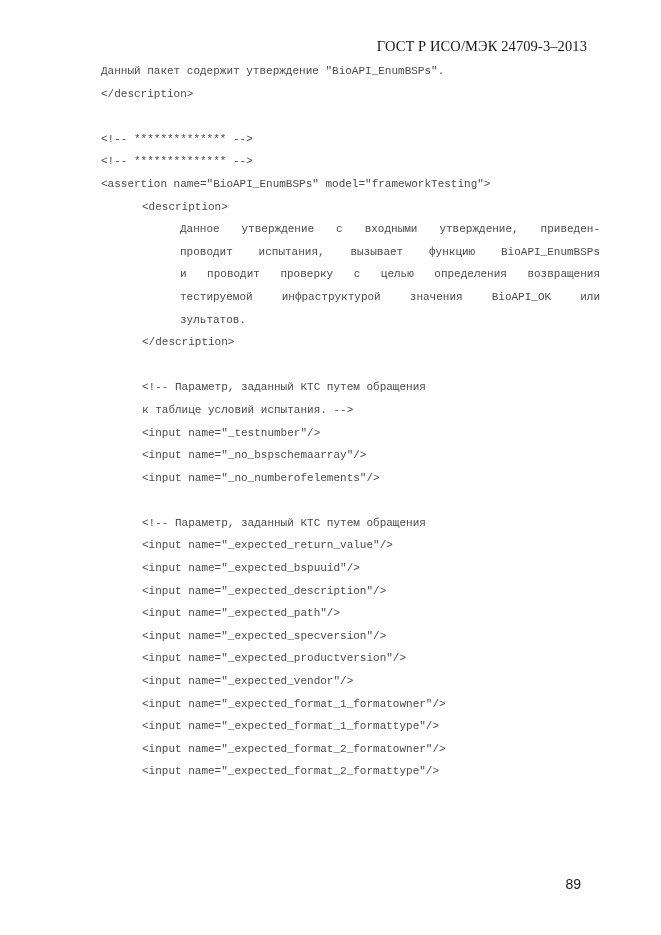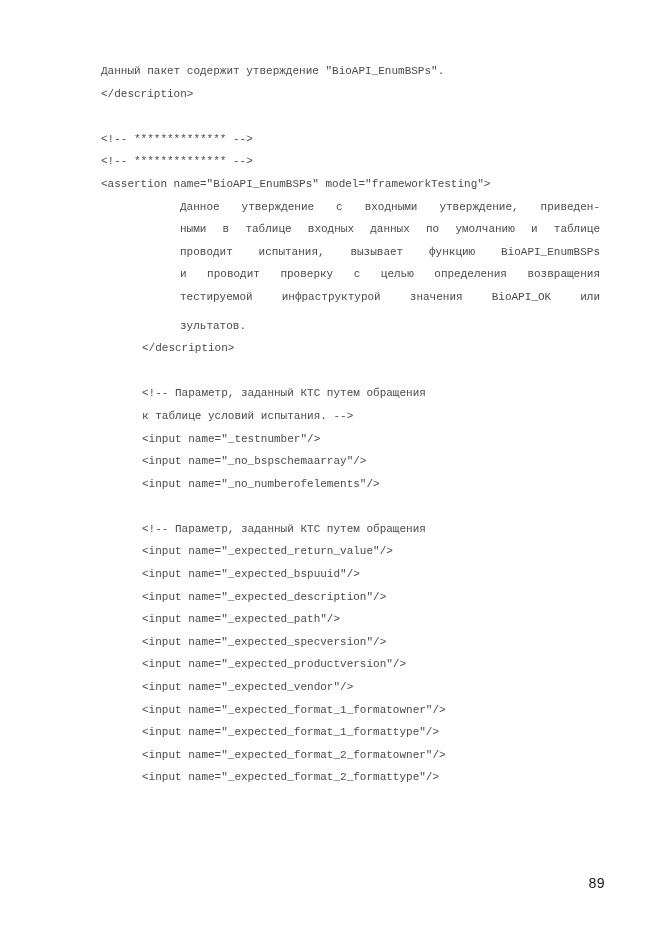--- a/index.html
+++ b/index.html
@@ -25,22 +25,22 @@
       top: 38px;
       right: 74px;
       font-family: "Liberation Serif", "DejaVu Serif", serif;
       font-size: 14.5px;
       color: #1a1a1a;
       letter-spacing: 0.1px;
     }
     .page-number {
       position: absolute;
       top: 876px;
-      right: 56px;
-      font-family: Liberation Mono, monospace;
+      right: 80px;
+      font-family: Liberation Sans, sans-serif;
       font-size: 14px;
       color: #1a1a1a;
     }
     .code {
       position: absolute;
       left: 101px;
       top: 60px;
       width: 500px;
       font-family: "Liberation Mono", "DejaVu Sans Mono", monospace;
       font-size: 11px;
@@ -54,40 +54,40 @@
     .i1 { padding-left: 41px; }
     .i2 { padding-left: 79px; }
     .just {
       white-space: normal;
       text-align: justify;
       text-align-last: justify;
       width: 420px;
     }
     .just.last {
       text-align-last: left;
-      margin-top: 6px;
     }
     .blank { height: 22.6px; }
   </style>
 </head>
 <body>
 
 <div class="page">
 
+  <div class="header">ГОСТ Р ИСО/МЭК 24709-3–2013</div>
 
   <div class="code">
     <div class="line">Данный пакет содержит утверждение "BioAPI_EnumBSPs".</div>
     <div class="line">&lt;/description&gt;</div>
     <div class="blank"></div>
     <div class="line">&lt;!-- ************** --&gt;</div>
     <div class="line">&lt;!-- ************** --&gt;</div>
     <div class="line">&lt;assertion name="BioAPI_EnumBSPs" model="frameworkTesting"&gt;</div>
+    <div class="line i1">&lt;description&gt;</div>
 
     <div class="line i2 just">Данное утверждение с входными утверждение, приведен-</div>
-    <div class="line i2 just">ными в таблице входных данных по умолчанию и таблице</div>
     <div class="line i2 just">проводит испытания, вызывает функцию BioAPI_EnumBSPs</div>
     <div class="line i2 just">и проводит проверку с целью определения возвращения</div>
     <div class="line i2 just">тестируемой инфраструктурой значения BioAPI_OK или</div>
     <div class="line i2 just last">зультатов.</div>
 
     <div class="line i1">&lt;/description&gt;</div>
     <div class="blank"></div>
 
     <div class="line i1">&lt;!-- Параметр, заданный КТС путем обращения</div>
     <div class="line i1">к таблице условий испытания. --&gt;</div>

